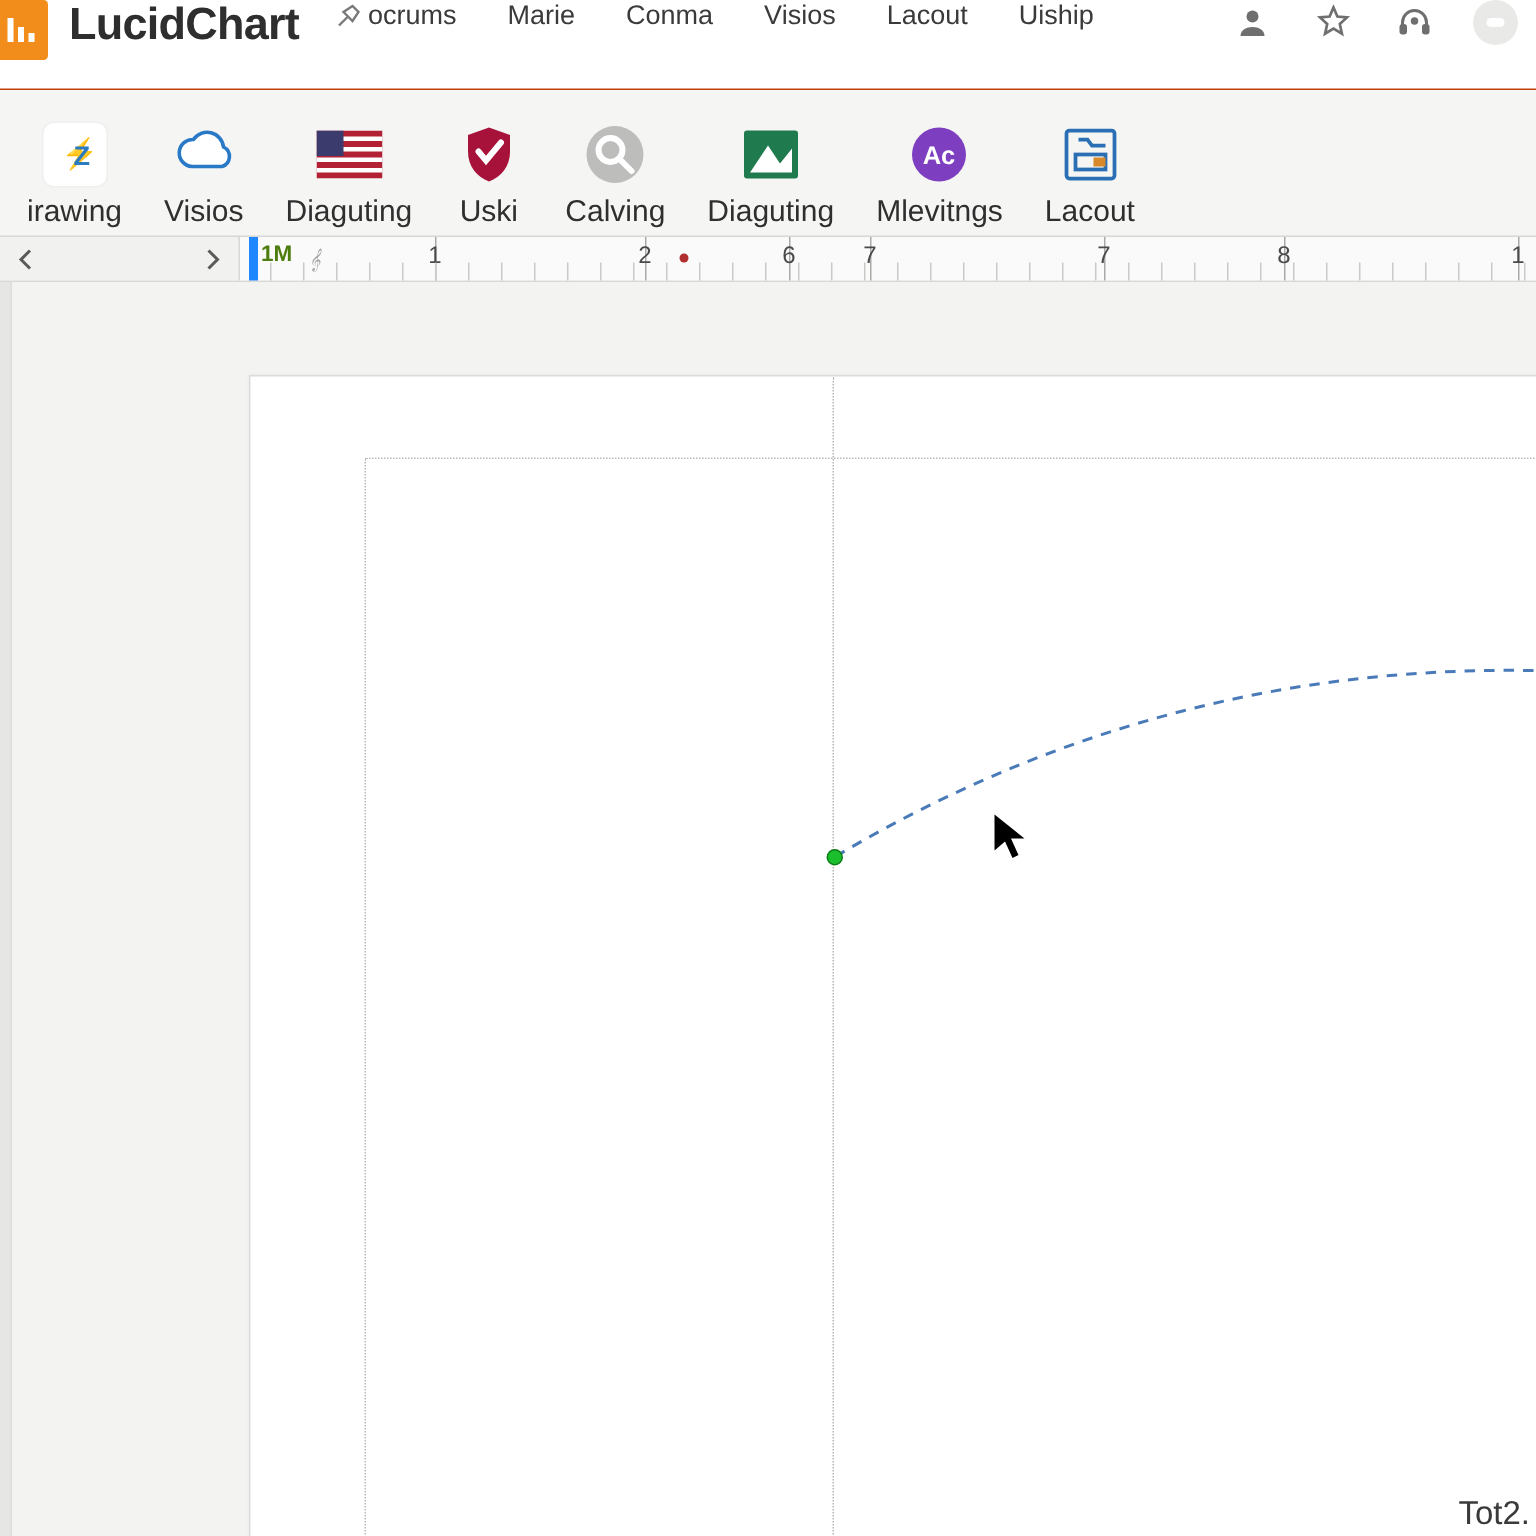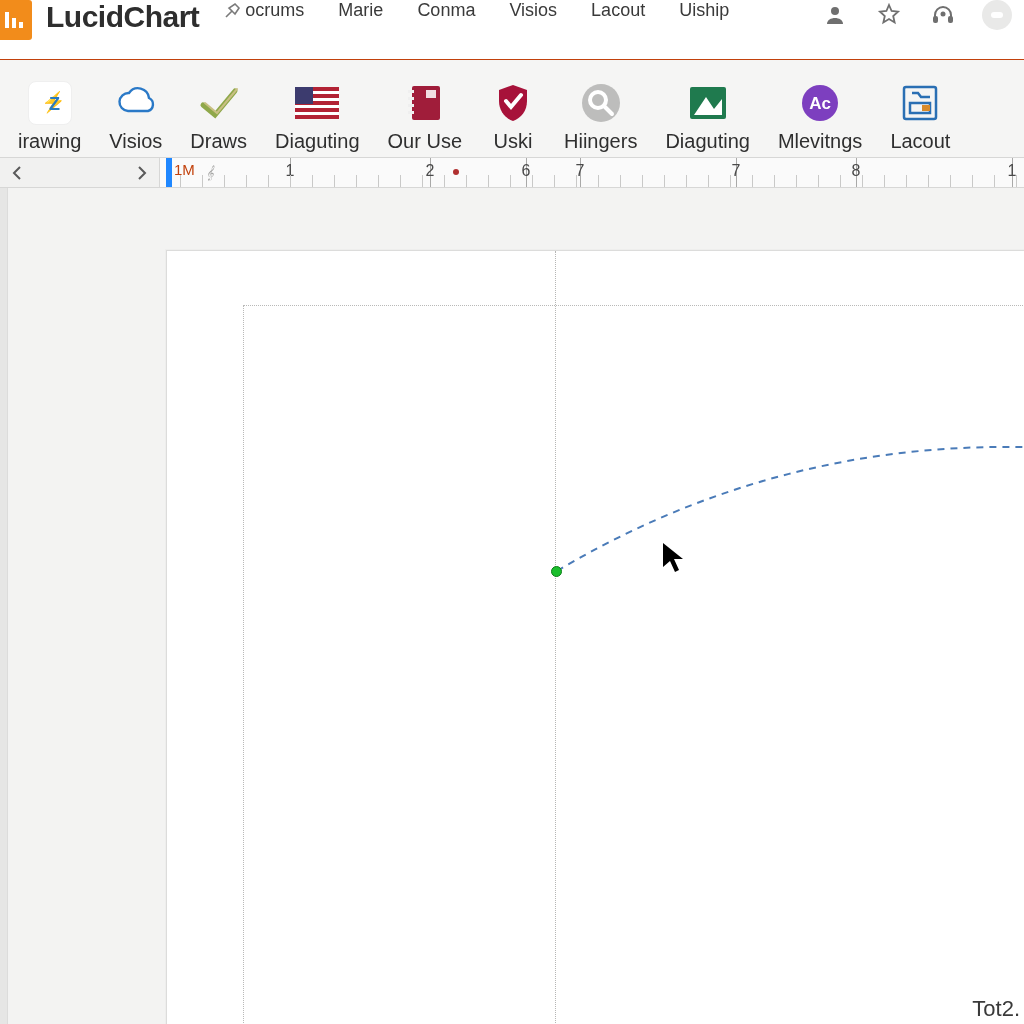--- a/index.html
+++ b/index.html
@@ -57,21 +57,21 @@
   .ruler-row{display:flex;height:30px;background:var(--ruler);border-bottom:1.5px solid var(--border);}
   .tab-ctrl{
     width:160px;height:100%;display:flex;align-items:center;justify-content:space-between;
     padding:0 8px;border-right:1px solid var(--border);background:#f1f1f0;
   }
   .tab-arrow{width:18px;height:18px;display:flex;align-items:center;justify-content:center;color:#6a6a6a;cursor:pointer;}
   .h-ruler{flex:1;position:relative;background:#fafafa;height:100%;}
   .h-ruler .tick{position:absolute;top:0;height:100%;width:1px;background:#c9c9c8;}
   .h-ruler .tick.major{background:#a9a9a8;}
   .h-ruler .num{position:absolute;top:4px;font-size:16px;color:#4a4a4a;transform:translateX(-50%);}
-  .h-ruler .mark-1m{position:absolute;top:3px;left:14px;font-size:15px;color:#c2410c;font-weight:400;}
+  .h-ruler .mark-1m{position:absolute;top:3px;left:14px;font-size:15px;color:#4d7c0f;font-weight:700;}
   .h-ruler .slider{position:absolute;top:0;left:6px;width:6px;height:100%;background:#1f87ff;}
   .h-ruler .glyphs{position:absolute;top:7px;left:46px;font-size:13px;color:#a3a3a2;letter-spacing:3px;font-style:italic;}
   
   .workarea{display:flex;height:calc(1024px - 60px - 98px - 30px);}
   .v-ruler{width:8px;background:#e6e6e5;border-right:1px solid #dcdcdb;}
   .left-gutter{width:152px;background:var(--bg);}
   .canvas-outer{
     flex:1;background:var(--bg);position:relative;overflow:hidden;
   }
   .page{
@@ -182,79 +182,57 @@
 
   <div class="ribbon-btn">
     <div class="ribbon-ico ic-pluss">
       <svg width="44" height="36" viewBox="0 0 44 36">
           <path d="M14 26a9 9 0 1 1 1-18 11 11 0 0 1 20 5 7 7 0 0 1-1 13H14z" fill="#ffffff" stroke="#2a79c7" stroke-width="2.4"></path>
         </svg>
     </div>
     <div class="ribbon-label">Visios</div>
   </div>
 
-  <div class="ribbon-btn">
-    <div class="ribbon-ico ic-draws">
-      <svg width="44" height="36" viewBox="0 0 44 36">
-          <path d="M6 20 L18 30 L38 6" fill="none" stroke="#8fa84a" stroke-width="5" stroke-linecap="round"></path>
-          <path d="M6 20 L18 30 L38 6" fill="none" stroke="#c9c083" stroke-width="2" stroke-linecap="round" transform="translate(2,-2)"></path>
-        </svg>
-    </div>
-    <div class="ribbon-label">Draws</div>
-  </div>
 
   <div class="ribbon-btn">
     <div class="ribbon-ico ic-hingers">
       <svg width="44" height="32" viewBox="0 0 44 32">
         <rect width="44" height="32" fill="#b22234"></rect>
         <g fill="#ffffff">
             <rect y="4" width="44" height="3"></rect>
             <rect y="11" width="44" height="3"></rect>
             <rect y="18" width="44" height="3"></rect>
             <rect y="25" width="44" height="3"></rect>
           </g>
         <rect width="18" height="17" fill="#3c3b6e"></rect>
       </svg>
     </div>
     <div class="ribbon-label">Diaguting</div>
   </div>
 
-  <div class="ribbon-btn">
-    <div class="ribbon-ico ic-ouruse">
-      <svg width="38" height="38" viewBox="0 0 38 38">
-          <rect x="6" y="2" width="28" height="34" rx="2" fill="#a01d3a"></rect>
-          <rect x="2" y="6" width="6" height="3" fill="#efefef"></rect>
-          <rect x="2" y="13" width="6" height="3" fill="#efefef"></rect>
-          <rect x="2" y="20" width="6" height="3" fill="#efefef"></rect>
-          <rect x="2" y="27" width="6" height="3" fill="#efefef"></rect>
-          <rect x="20" y="6" width="10" height="8" fill="#ffffff" opacity=".85"></rect>
-        </svg>
-    </div>
-    <div class="ribbon-label">Our Use</div>
-  </div>
 
   <div class="ribbon-btn">
     <div class="ribbon-ico ic-uski">
       <svg width="36" height="40" viewBox="0 0 36 40">
           <path d="M18 2 L32 7 V18 C32 28 26 35 18 38 C10 35 4 28 4 18 V7 Z" fill="#a7123a"></path>
           <path d="M11 18 L16 24 L26 12" fill="none" stroke="#ffffff" stroke-width="4" stroke-linecap="round"></path>
         </svg>
     </div>
     <div class="ribbon-label">Uski</div>
   </div>
 
   <div class="ribbon-btn">
     <div class="ribbon-ico ic-calving">
       <svg width="42" height="42" viewBox="0 0 42 42">
           <circle cx="21" cy="21" r="19" fill="#bdbdbc"></circle>
           <circle cx="18" cy="18" r="8" fill="none" stroke="#ffffff" stroke-width="4"></circle>
           <line x1="24" y1="24" x2="32" y2="32" stroke="#ffffff" stroke-width="4" stroke-linecap="round"></line>
         </svg>
     </div>
-    <div class="ribbon-label">Hiingers</div>
+    <div class="ribbon-label">Calving</div>
   </div>
 
 
   <div class="ribbon-btn">
     <div class="ribbon-ico ic-diag">
       <svg width="40" height="36" viewBox="0 0 40 36">
           <rect x="2" y="2" width="36" height="32" rx="2" fill="#1f7a4e"></rect>
           <polygon points="6,30 18,12 26,24 34,14 34,30" fill="#ffffff"></polygon>
         </svg>
     </div>

